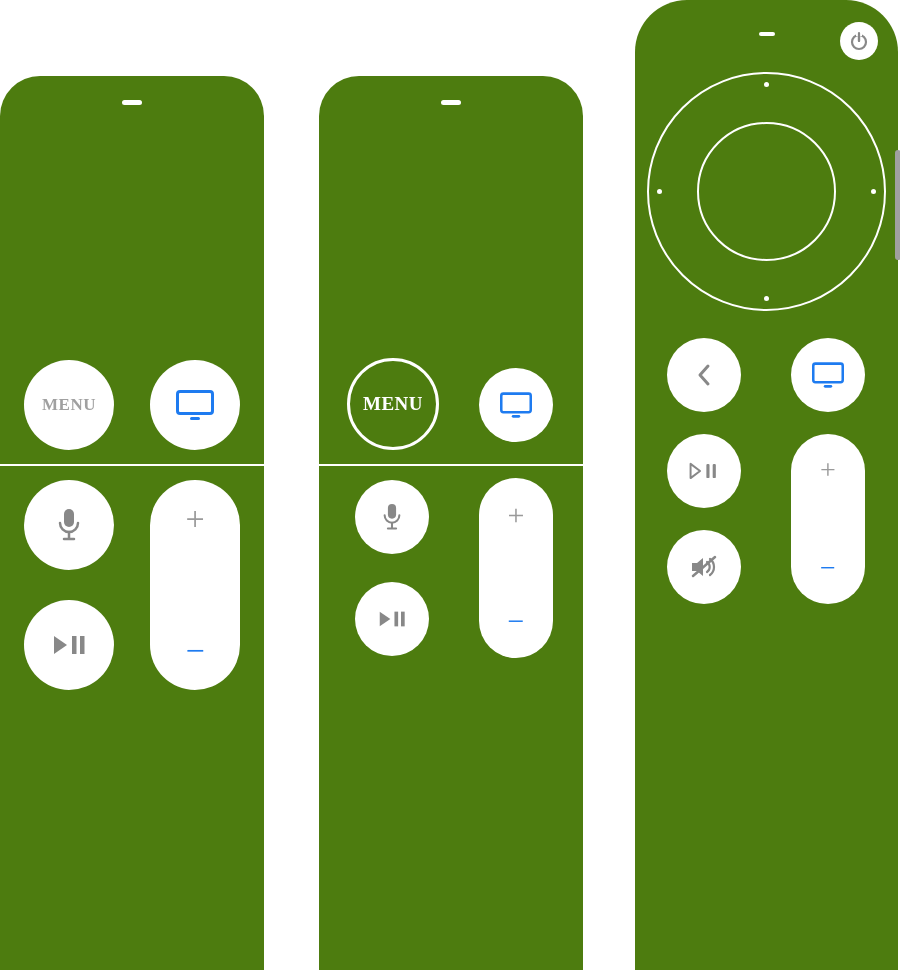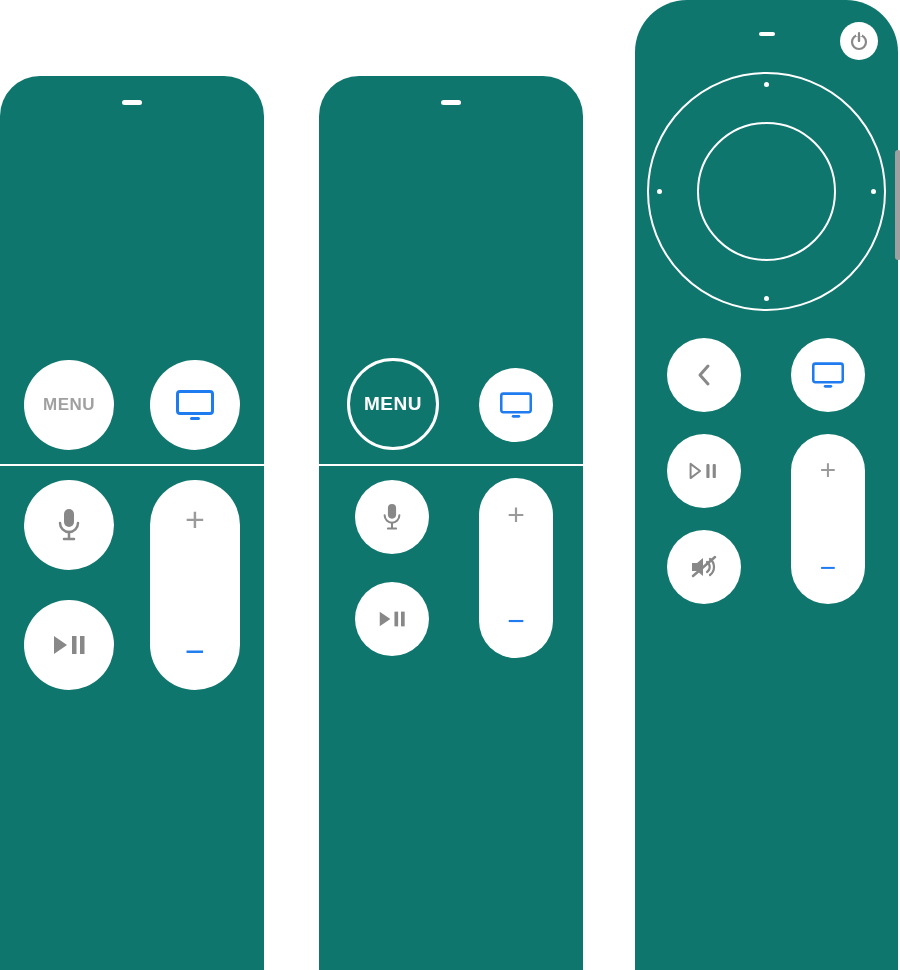--- a/index.html
+++ b/index.html
@@ -12,23 +12,24 @@
     font-family: -apple-system, "Helvetica Neue", Arial, sans-serif;
     position: relative;
   }
   .stage {
     position: relative;
     width: 900px;
     height: 970px;
   }
   .remote {
     position: absolute;
-    background: #0f766e;
+    background: #4d7c0f;
     border-radius: 40px 40px 0 0;
     overflow: visible;
+    font-family: Liberation Serif, serif;
   }
   
   .remote-a {
     left: 0;
     top: 76px;
     width: 264px;
     height: 894px;
   }
   
   .remote-b {

